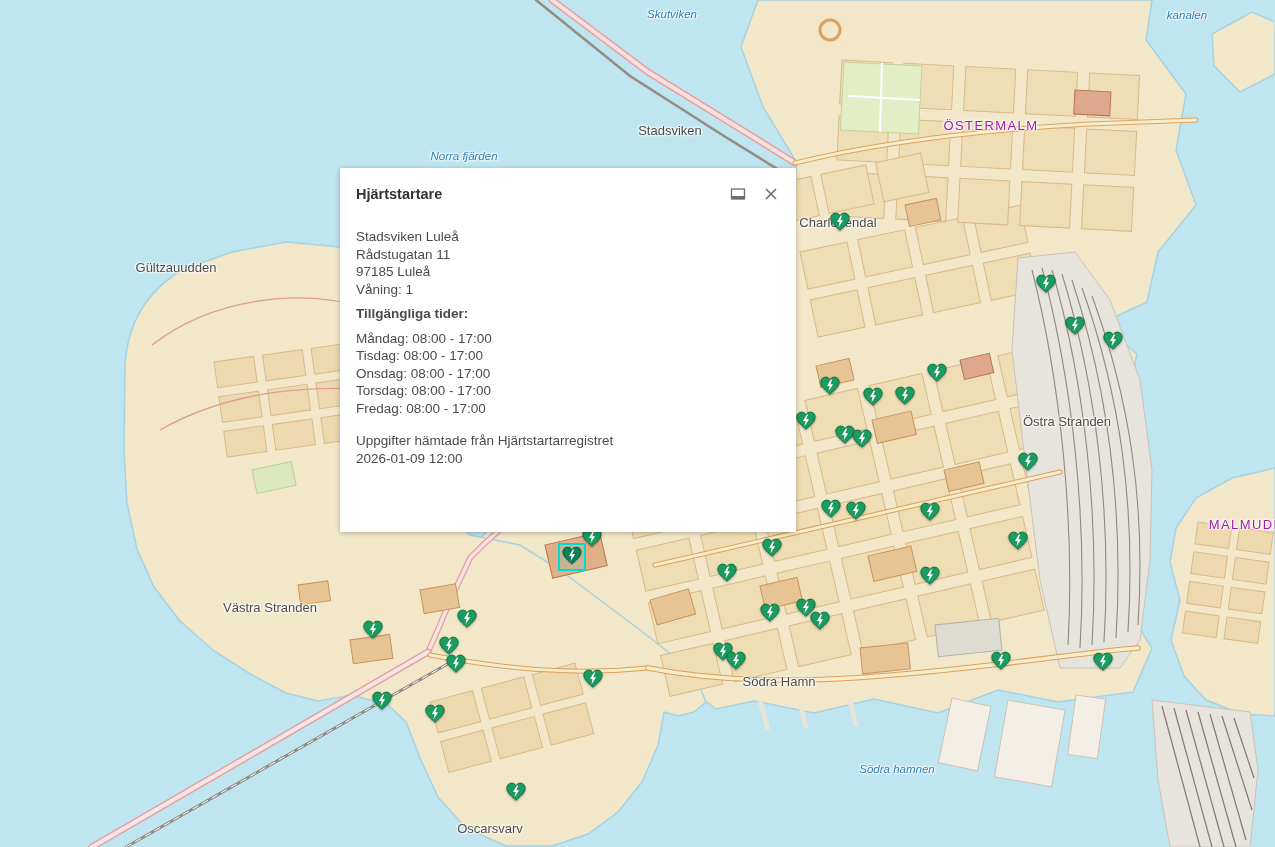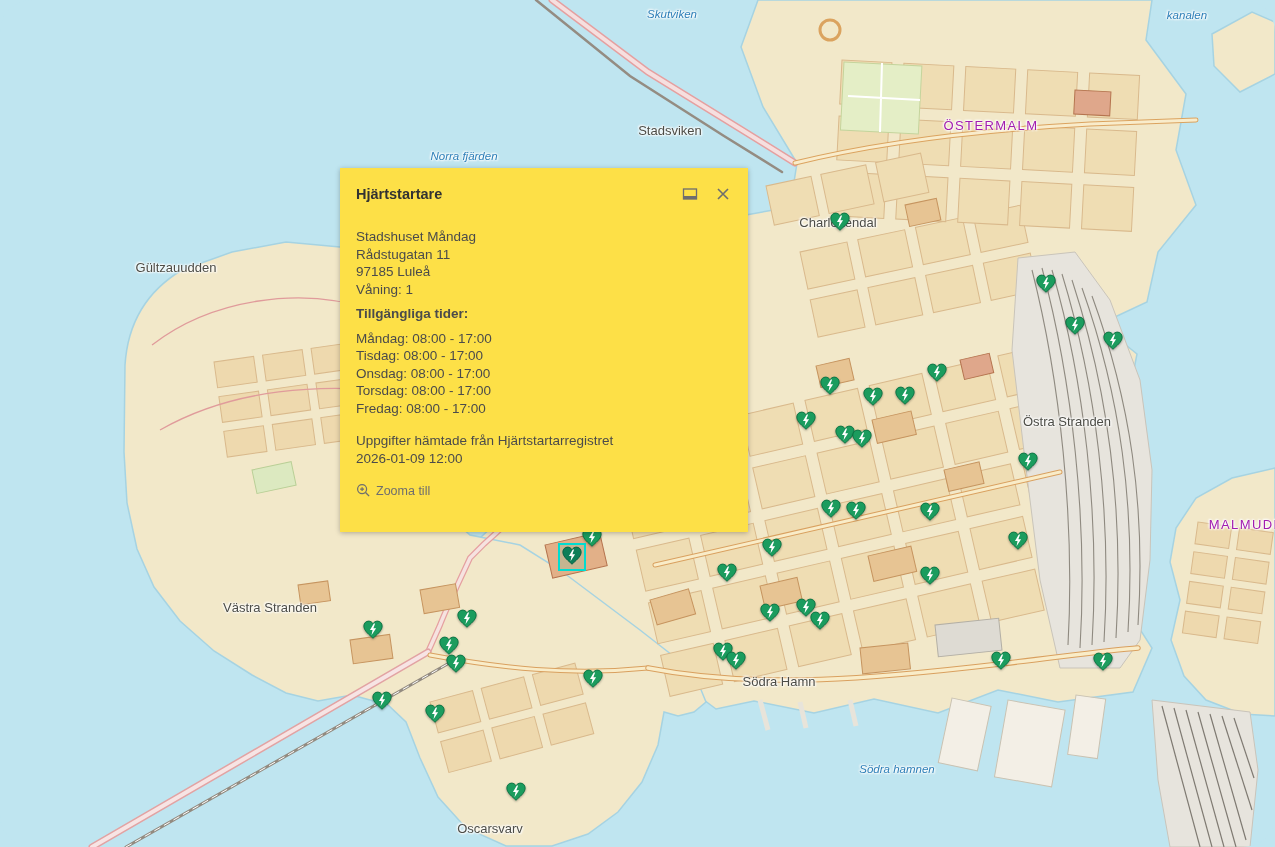--- a/index.html
+++ b/index.html
@@ -27,22 +27,22 @@
   }
   .selected-marker{
     position:absolute; width:28px; height:28px; transform:translate(-50%,-50%);
     pointer-events:auto; cursor:pointer; z-index:7;
   }
   .selected-box{ position:absolute; inset:0; border:2.5px solid var(--selection,#00dcd0); background:rgba(0,220,208,.12); }
   .selected-marker svg { position:absolute; left:3px; top:2px; }
 
   
   .popup{
-    position:absolute; left:340px; top:168px; width:408px; min-height:364px;
-    background:#fde047; z-index:20; box-shadow:0 1px 5px rgba(0,0,0,.28);
+    position:absolute; left:340px; top:168px; width:456px; min-height:364px;
+    background:#ffffff; z-index:20; box-shadow:0 1px 5px rgba(0,0,0,.28);
     color:#4b4b4b; font-size:13.5px;
   }
   .popup-header{ display:flex; justify-content:space-between; align-items:center; padding:14px 14px 4px 16px; }
   .popup-title{ font-size:14.5px; font-weight:bold; color:#323232; }
   .popup-header-icons{ display:flex; align-items:center; gap:10px; }
   .icon-btn{ background:none; border:0; padding:4px; cursor:pointer; line-height:0; color:#6e6e6e; }
   .popup-body{ padding:18px 16px 0 16px; line-height:17.5px; }
   .hours-heading{ font-weight:bold; margin:7px 0; }
   .source-block{ margin-top:15px; }
   .popup-footer{ padding:16px 16px 14px 16px; }
@@ -478,43 +478,33 @@
         </button>
         <button class="icon-btn">
           <svg width="14" height="14" viewBox="0 0 14 14">
             <path d="M2,2 L12,12 M12,2 L2,12" stroke="currentColor" stroke-width="1.6" fill="none"></path>
           </svg>
         </button>
       </div>
     </div>
     <div class="popup-body">
       <div class="address-block">
-        <div>Stadshuset Måndag</div>
+        <div>Stadsviken Luleå</div>
         <div>Rådstugatan 11</div>
         <div>97185 Luleå</div>
         <div>Våning: 1</div>
       </div>
       <div class="hours-heading">Tillgängliga tider:</div>
       <div class="hours-block">
         <div>Måndag: 08:00 - 17:00</div>
         <div>Tisdag: 08:00 - 17:00</div>
         <div>Onsdag: 08:00 - 17:00</div>
         <div>Torsdag: 08:00 - 17:00</div>
         <div>Fredag: 08:00 - 17:00</div>
       </div>
       <div class="source-block">
         <div>Uppgifter hämtade från Hjärtstartarregistret</div>
         <div>2026-01-09 12:00</div>
       </div>
     </div>
-    <div class="popup-footer">
-      <button class="zoom-btn">
-        <svg width="15" height="15" viewBox="0 0 16 16">
-          <circle cx="6.5" cy="6.5" r="4.8" fill="none" stroke="currentColor" stroke-width="1.3"></circle>
-          <path d="M6.5,4.4 L6.5,8.6 M4.4,6.5 L8.6,6.5" stroke="currentColor" stroke-width="1.3"></path>
-          <path d="M10.2,10.2 L14,14" stroke="currentColor" stroke-width="1.5"></path>
-        </svg>
-        <span>Zooma till</span>
-      </button>
-    </div>
   </div>
 
 </div>
 
 </body></html>

